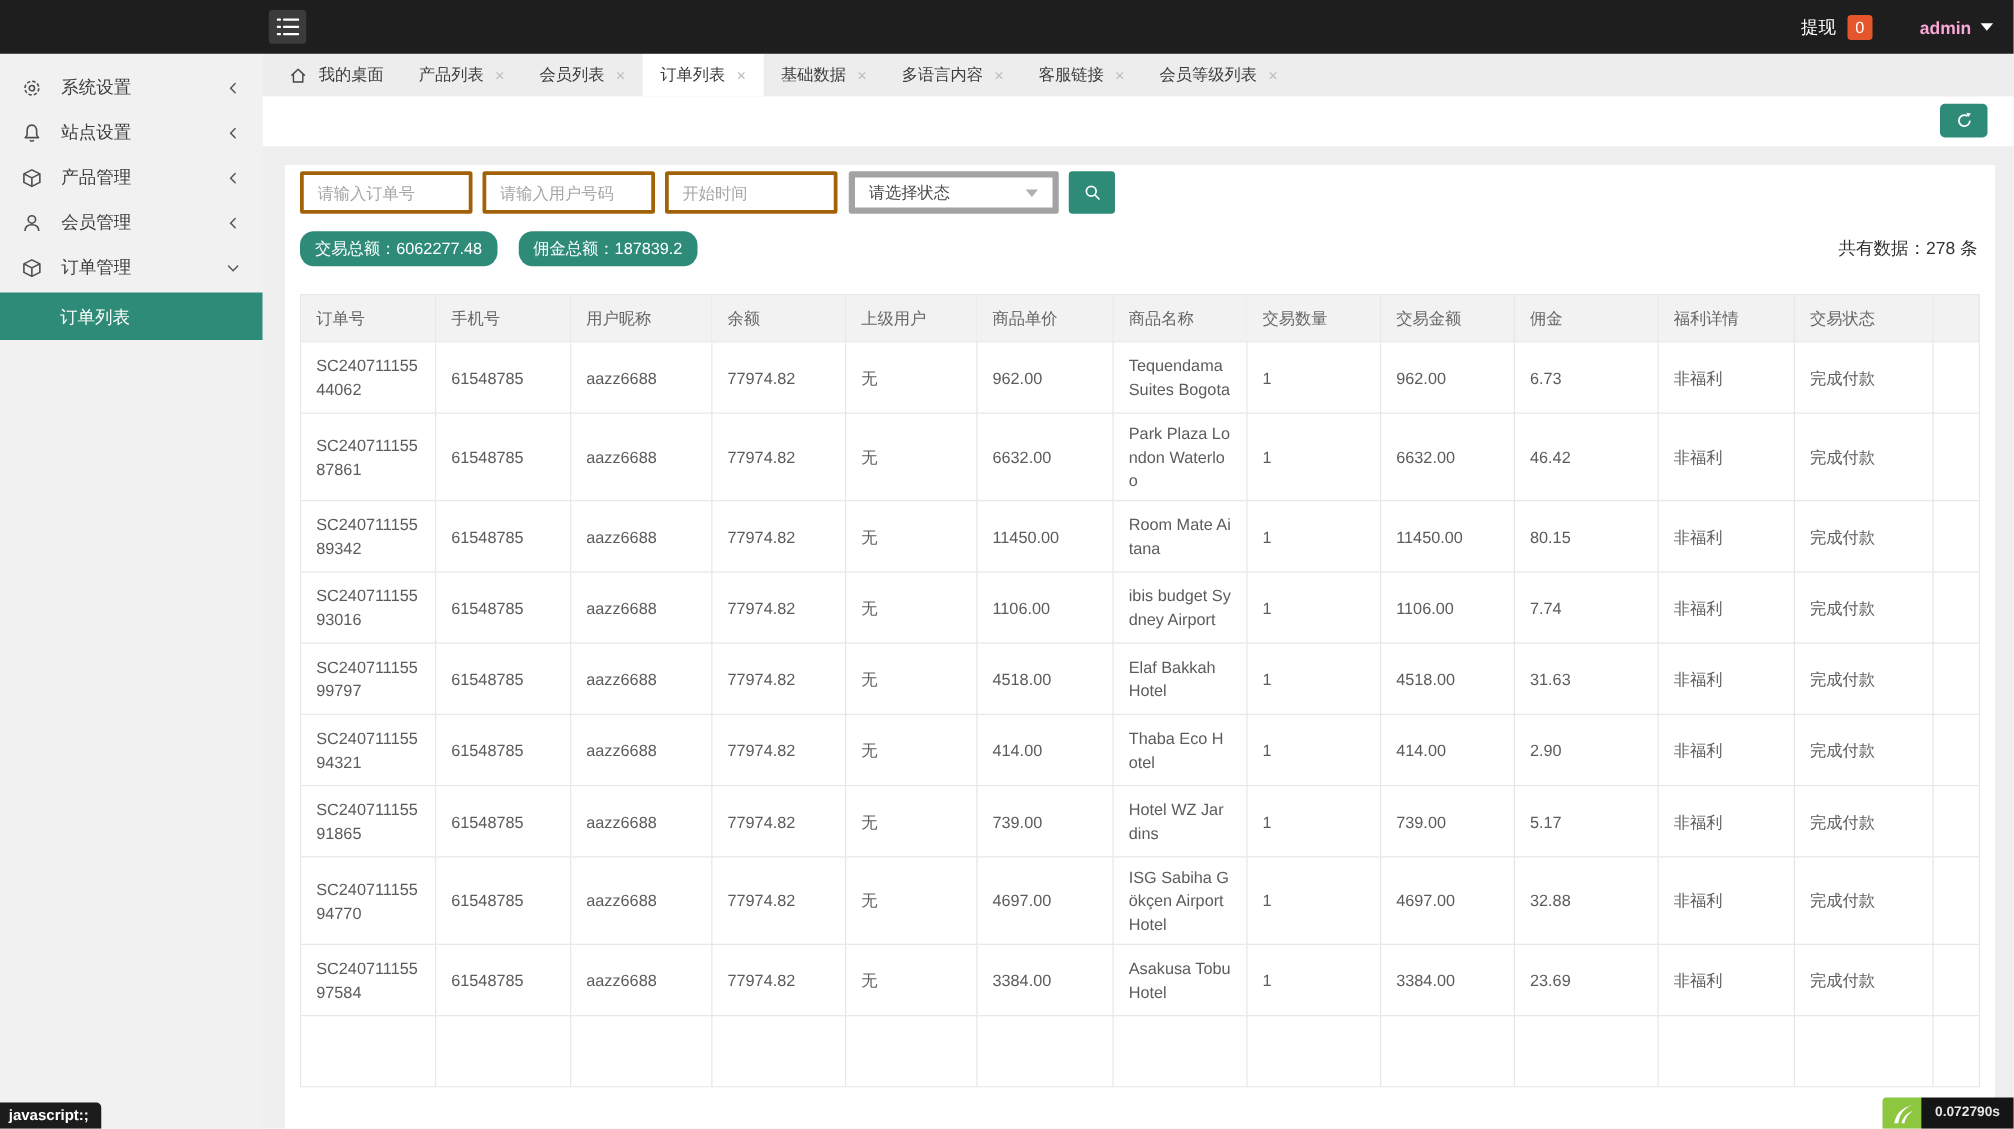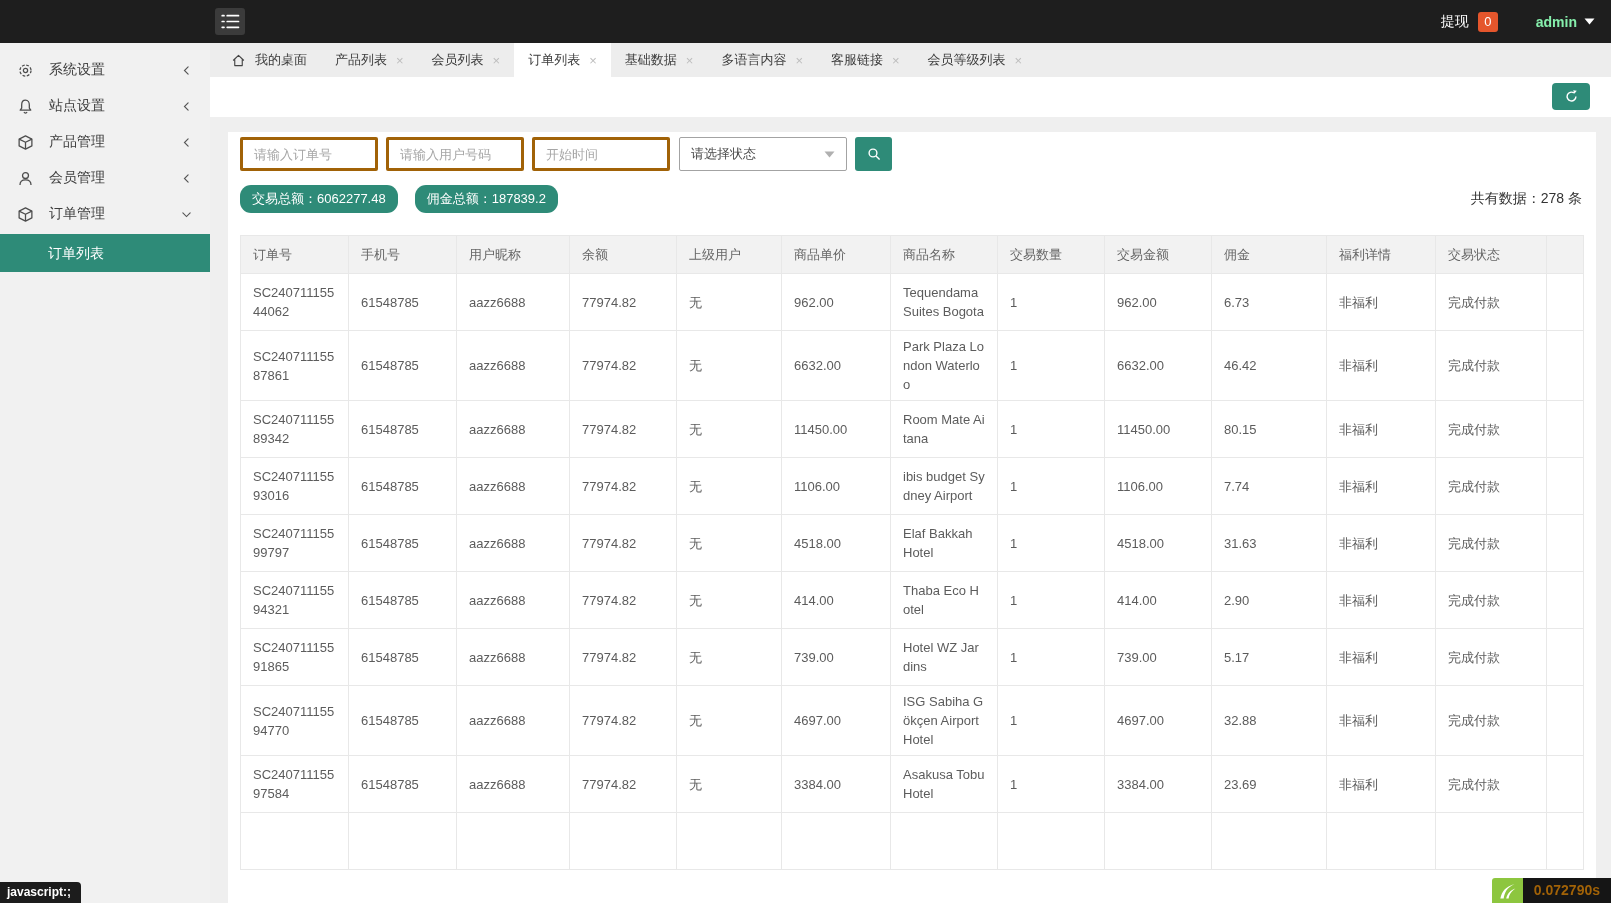--- a/index.html
+++ b/index.html
@@ -8,21 +8,21 @@
   svg { display:block; }
 
   
   .topbar { position:absolute; top:0; left:0; width:100%; height:43px; background:#1e1e1e; z-index:30; }
   .topbar-title { position:absolute; left:16px; top:0; line-height:43px; color:#fff; font-size:19px; font-weight:bold; }
   .burger { position:absolute; left:215px; top:8px; width:30px; height:27px; background:#3b3b3b; border-radius:3px; display:flex; align-items:center; justify-content:center; cursor:pointer; }
   .topbar-right { position:absolute; right:16px; top:0; height:43px; display:flex; align-items:center; }
   .withdraw { display:flex; align-items:center; gap:9px; cursor:pointer; margin-right:38px; }
   .withdraw-label { color:#fff; font-size:14px; }
   .withdraw-badge { background:var(--withdraw-badge,#e5562c); color:#fff; min-width:20px; height:20px; line-height:20px; text-align:center; border-radius:3px; font-size:13px; padding:0 4px; }
-  .admin { display:flex; align-items:center; gap:7px; color:#86efac; font-size:14px; font-weight:bold; cursor:pointer; }
+  .admin { display:flex; align-items:center; gap:7px; color:#f9a8d4; font-size:14px; font-weight:bold; cursor:pointer; }
 
   
   .sidebar { position:absolute; top:43px; left:0; width:210px; bottom:0; background:#f1f1f1; z-index:20; }
   .side-menu { padding-top:9px; }
   .side-item { height:36px; display:flex; align-items:center; padding:0 17px; cursor:pointer; color:#3d3d3d; }
   .s-icon { width:17px; height:17px; margin-right:15px; }
   .s-icon svg { width:17px; height:17px; }
   .s-label { font-size:14px; flex:1; }
   .s-chev { width:13px; height:13px; color:#555; }
   .s-chev svg { width:13px; height:13px; }
@@ -39,40 +39,40 @@
   
   .toolbar { position:absolute; left:210px; top:77px; right:0; height:40px; background:#fff; }
   .refresh-btn { position:absolute; right:21px; top:6px; width:38px; height:27px; background:var(--accent,#2e8b78); border:none; border-radius:4px; display:flex; align-items:center; justify-content:center; cursor:pointer; }
 
   
   .card { position:absolute; left:228px; top:132px; width:1368px; bottom:0; background:#fff; padding:5px 12px 0 12px; overflow:hidden; }
 
   .filters { display:flex; align-items:center; gap:8px; height:34px; }
   .f-input { width:138px; height:34px; border:3px solid #a16207; border-radius:2px; padding:0 11px; font-size:13px; color:#333; outline:none; font-family:inherit; background:#fff; }
   .f-input::placeholder { color:#a6a6a6; opacity:1; }
-  .f-select { width:168px; height:34px; border:1px solid #a3a3a3; border-radius:2px; padding:0 11px; font-size:13px; color:#4a4a4a; display:flex; align-items:center; justify-content:space-between; cursor:pointer; background:#fff; margin-left:1px; }
+  .f-select { width:168px; height:34px; border:5px solid #a3a3a3; border-radius:2px; padding:0 11px; font-size:13px; color:#4a4a4a; display:flex; align-items:center; justify-content:space-between; cursor:pointer; background:#fff; margin-left:1px; }
   .f-select .caret { color:#b0b0b0; }
   .search-btn { width:37px; height:34px; background:var(--accent,#2e8b78); border:none; border-radius:3px; display:flex; align-items:center; justify-content:center; cursor:pointer; margin-left:0; }
 
   .badges-row { display:flex; align-items:center; gap:17px; margin-top:14px; height:28px; }
   .badge { background:var(--accent,#2e8b78); color:#fff; font-size:13px; height:28px; line-height:28px; padding:0 12px; border-radius:11px; white-space:nowrap; }
   .count { margin-left:auto; font-size:14px; color:#333; padding-right:2px; }
 
   .table-wrap { margin-top:22px; overflow:hidden; }
   table { border-collapse:collapse; table-layout:fixed; width:100%; }
   th, td { border:1px solid #e8e8e8; font-size:13px; text-align:left; vertical-align:middle; padding:6px 12px; overflow:hidden; }
   th { background:#f2f2f2; color:#666; font-weight:normal; height:38px; }
   td { color:#5c5c5c; height:57px; line-height:19px; }
   td.wrap { word-break:break-all; }
 
   
   .js-hint { position:absolute; left:0; bottom:0; background:#1c1c1c; color:#fff; font-size:12px; font-weight:bold; padding:3px 10px 4px 7px; border-top-right-radius:4px; z-index:40; }
   .trace { position:absolute; right:0; bottom:0; display:flex; height:25px; z-index:40; }
   .trace-icon { width:31px; background:var(--trace-icon-green,#8dc63f); display:flex; align-items:center; justify-content:center; border-top-left-radius:3px; cursor:pointer; }
-  .trace-time { background:#151515; color:#a16207; font-size:14px; font-weight:bold; line-height:25px; padding:0 11px; }
+  .trace-time { background:#151515; color:#e5e5e5; font-size:11px; font-weight:bold; line-height:25px; padding:0 11px; }
 </style>
 </head>
 <body>
 
 <div class="topbar">
   <div class="burger">
     <span>
       <svg width="19" height="15" viewBox="0 0 19 15" fill="none" stroke="#fff" stroke-width="1.7" stroke-linecap="round">
           <path d="M1.2 1.7 L3 1.7 M6.2 1.7 L17.5 1.7 M1.2 7.5 L3 7.5 M6.2 7.5 L17.5 7.5 M1.2 13.3 L3 13.3 M6.2 13.3 L17.5 13.3"></path>
         </svg>

